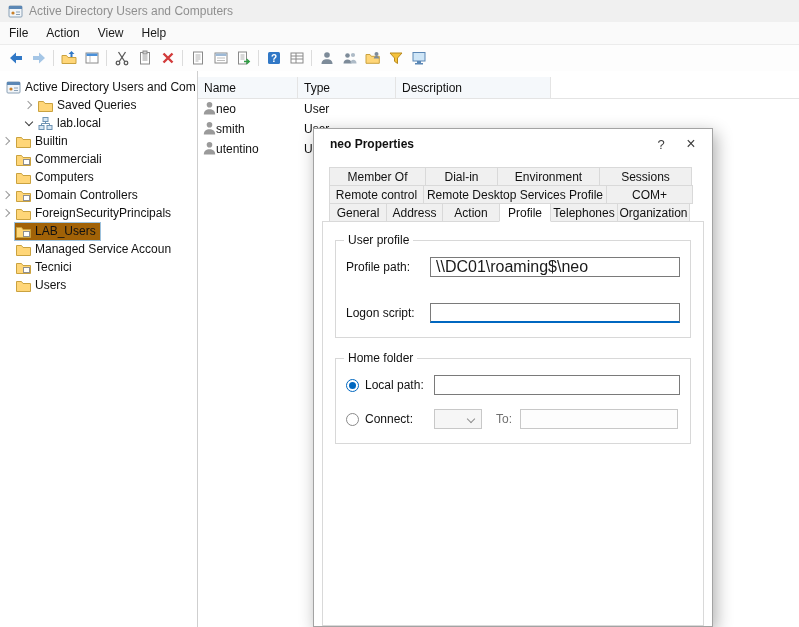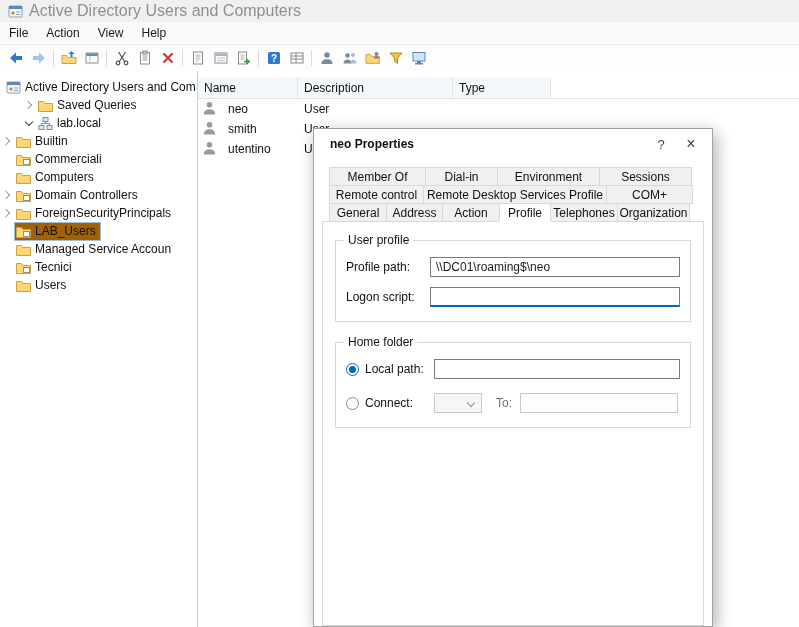--- a/index.html
+++ b/index.html
@@ -3,21 +3,21 @@
 <meta charset="utf-8">
 <style>
   html,body{margin:0;padding:0;}
   body{
     width:799px;height:627px;position:relative;overflow:hidden;background:#fff;
     font-family:"Liberation Sans",sans-serif;font-size:12px;color:#111;
     -webkit-font-smoothing:antialiased;cursor:default;
   }
   
   .titlebar{height:22px;background:#f0f0f0;display:flex;align-items:center;padding:0 8px;gap:6px;}
-  .titlebar .title{color:#8f8f8f;font-size:16px;white-space:nowrap;}
+  .titlebar .title{color:#8f8f8f;font-size:12px;white-space:nowrap;}
   .menubar{height:22px;background:#fafafa;display:flex;align-items:center;border-bottom:1px solid #ececec;}
   .menu-item{padding:0 9px;height:100%;display:flex;align-items:center;color:#1a1a1a;}
   .toolbar{height:26px;background:#fdfdfd;display:flex;align-items:center;padding:0 4px;border-bottom:1px solid #d2d2d2;}
   .tbtn{width:23px;height:22px;display:flex;align-items:center;justify-content:center;border-radius:2px;}
   .tsep{width:1px;height:16px;background:#dcdcdc;margin:0 3px;}
   
   .main{position:absolute;top:71px;left:0;right:0;bottom:0;display:flex;background:#fff;}
   .tree{width:197px;flex:none;border-right:1px solid #cfcfcf;padding-top:7px;overflow:hidden;}
   .titem{height:18px;display:flex;align-items:center;white-space:nowrap;}
   .lvl0{padding-left:6px;}.lvl1{padding-left:22px;text-align:right;}.lvl2{align-items:center;}
@@ -26,45 +26,45 @@
   .chev.d::before{content:"";width:5px;height:5px;border-right:1px solid #3c3c3c;border-bottom:1px solid #3c3c3c;transform:rotate(45deg);margin-top:-2px;}
   .hl{display:flex;align-items:center;height:17px;padding:0 4px 0 1px;border:1px solid transparent;}
   .hl.sel{background:#a16207;border-color:#9dc1dc;}
   .tlabel{margin-left:4px;}
   .ticon{flex:none;display:flex;}
   
   .list{flex:1;padding-top:6px;position:relative;overflow:hidden;}
   .lheader{display:flex;height:21px;border-bottom:1px solid #e4e4e4;}
   .hcell{box-sizing:border-box;border-right:1px solid #e4e4e4;padding:0 6px;display:flex;align-items:center;background:#f5f8fb;}
   .lrow{display:flex;height:20px;align-items:center;}
-  .cname{width:100px;box-sizing:border-box;padding-left:5px;display:flex;align-items:center;gap:12px;}
+  .cname{width:100px;box-sizing:border-box;padding-left:5px;display:flex;align-items:center;gap:0;}
   .ctype{width:98px;box-sizing:border-box;padding-left:6px;}
   .cdesc{width:155px;box-sizing:border-box;padding-left:6px;}
   
   .dialog{position:absolute;left:313px;top:128px;width:400px;height:499px;background:#fff;
     border:1px solid #a3a3a3;box-shadow:3px 5px 16px rgba(0,0,0,.32);z-index:10;display:flex;flex-direction:column;box-sizing:border-box;}
   .dtitle{height:30px;flex:none;display:flex;align-items:center;padding:0 6px 0 16px;}
   .dtitle .t{flex:1;font-weight:bold;}
   .dbtn{width:30px;height:24px;display:flex;align-items:center;justify-content:center;color:#404040;font-size:13px;}
   .dbtn.close{font-size:16px;}
   .tabs{margin:8px 15px -1px 15px;position:relative;z-index:2;}
   .trow{display:flex;}
   .trow + .trow{margin-top:-1px;}
   .tab{height:19px;line-height:18px;text-align:center;background:#f0f0f0;border:1px solid #d9d9d9;
     box-sizing:border-box;margin-right:-1px;white-space:nowrap;font-size:12px;overflow:hidden;}
   .tab.active{background:#fff;border-bottom-color:#fff;position:relative;z-index:4;}
   .panel{flex:1;margin:0 8px;border:1px solid #d9d9d9;position:relative;z-index:1;background:#fff;}
   .group{border:1px solid #d8d8d8;margin:18px 12px 0;padding:16px 10px 14px;position:relative;}
   .group.second{margin-top:20px;}
   .legend{position:absolute;top:-8px;left:8px;background:#fff;padding:0 4px;}
   .frow{display:flex;align-items:center;}
-  .frow + .frow{margin-top:10px;}
+  .frow + .frow{margin-top:26px;}
   .flabel{width:84px;flex:none;}
   .tinput{flex:1;height:20px;border:1px solid #7a7a7a;padding:0 5px;margin:0;
-    font-family:"Liberation Sans",sans-serif;font-size:12px;box-sizing:border-box;background:#fff;outline:none;color:#1a1a1a;}
+    font-family:"Liberation Sans",sans-serif;font-size:16px;box-sizing:border-box;background:#fff;outline:none;color:#1a1a1a;}
   .tinput.focus{border-bottom:2px solid #0067c0;}
   .radio{width:13px;height:13px;border-radius:50%;border:1px solid #8a8a8a;box-sizing:border-box;margin-right:6px;flex:none;position:relative;background:#fff;}
   .radio.checked{border-color:#0067c0;}
   .radio.checked::after{content:"";position:absolute;left:2px;top:2px;width:7px;height:7px;border-radius:50%;background:#0067c0;}
   .rlabel{width:69px;flex:none;}
   .dselect{width:48px;height:20px;border:1px solid #c8c8c8;background:#f6f6f6;position:relative;flex:none;box-sizing:border-box;}
   .dselect::after{content:"";position:absolute;right:7px;top:6px;width:5px;height:5px;border-right:1px solid #8f8f8f;border-bottom:1px solid #8f8f8f;transform:rotate(45deg);}
   .tolabel{color:#707070;margin:0 8px 0 14px;flex:none;}
   .dinput{width:158px;height:20px;border:1px solid #c8c8c8;background:#fdfdfd;box-sizing:border-box;flex:none;}
 </style>
@@ -359,22 +359,22 @@
           </span>
       <span class="tlabel">Users</span>
         </span>
     </div>
 
   </div>
 
   <div class="list">
     <div class="lheader">
       <span class="hcell" style="width:100px">Name</span>
+      <span class="hcell" style="width:98px">Type</span>
       <span class="hcell" style="width:155px">Description</span>
-      <span class="hcell" style="width:98px">Type</span>
     </div>
 
     <div class="lrow">
       <span class="cname">
           <span><svg width="13" height="14" viewBox="0 0 13 14">
               <circle cx="6.5" cy="3.8" r="2.8" fill="#9a9a9a"></circle>
               <path d="M0.8 13.5 C0.8 9.8 3.3 8.3 6.5 8.3 c3.2 0 5.7 1.5 5.7 5.2 Z" fill="#9a9a9a"></path>
             </svg></span>
           <span>neo</span>
         </span>

